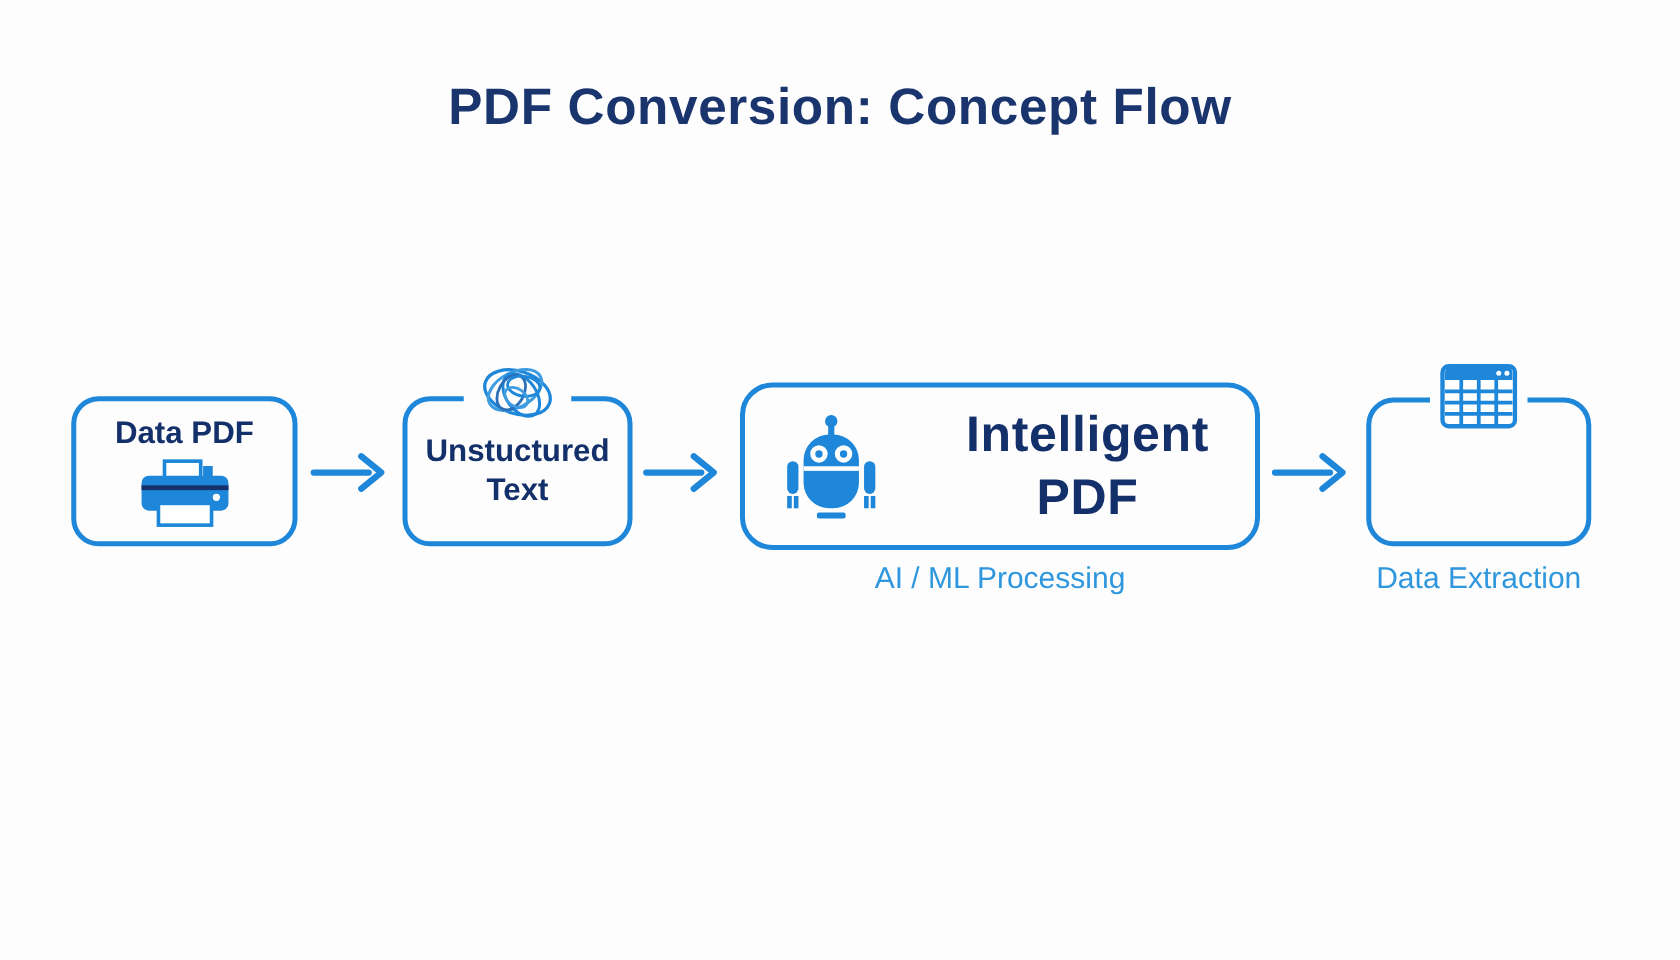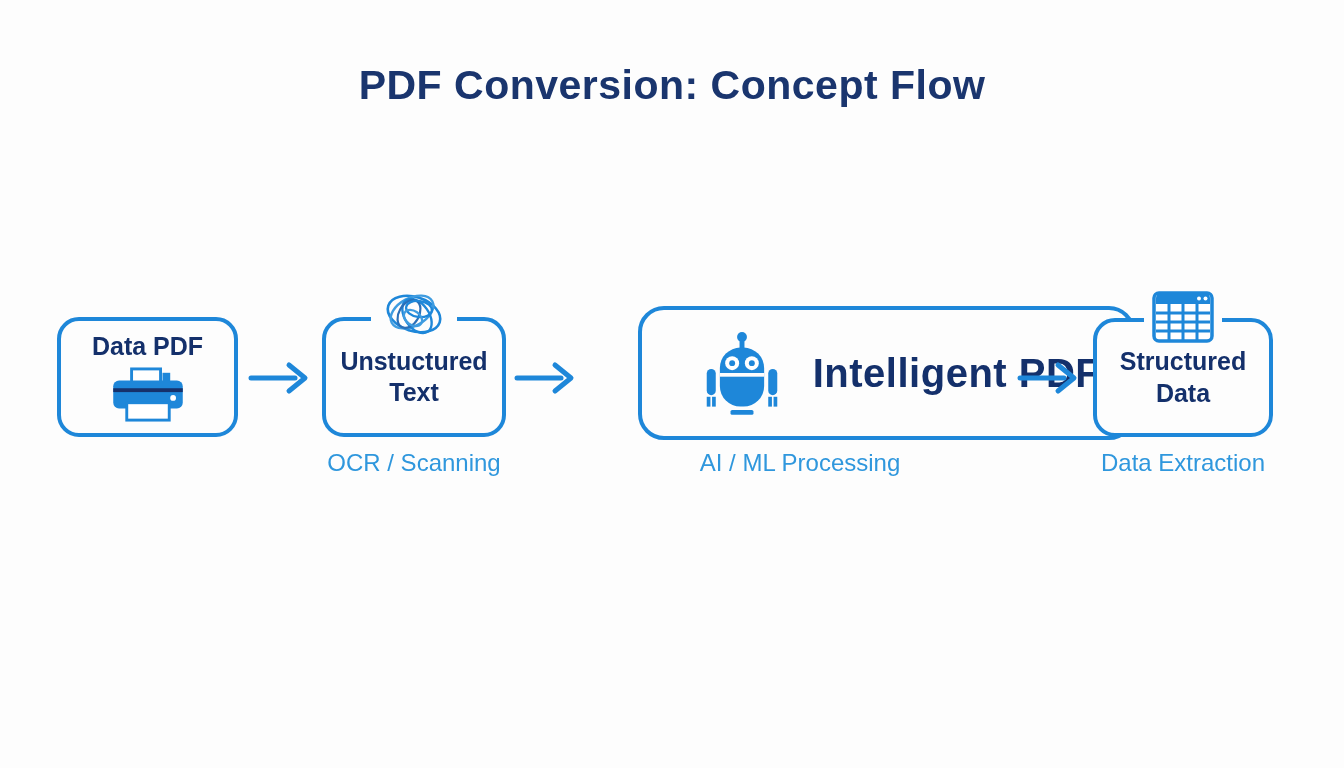--- a/index.html
+++ b/index.html
@@ -40,23 +40,23 @@
   }
   .node-label {
     color: #14306b;
     font-weight: bold;
     font-size: 25px;
     line-height: 1.25;
     text-align: center;
   }
   #node-basic-pdf   { left: 57px;  top: 317px; width: 181px; height: 120px; gap: 5px; }
   #node-unstructured{ left: 322px; top: 317px; width: 184px; height: 120px; }
-  #node-intelligent { left: 592px; top: 306px; width: 497px; height: 134px;
+  #node-intelligent { left: 592px; top: 306px; width: 416px; height: 134px;
                       border-radius: 26px; flex-direction: row; gap: 30px;
-                      justify-content: center; padding-left: 28px; margin-left: 46px; }
+                      justify-content: flex-end; padding-left: 28px; }
   #node-structured  { left: 1093px; top: 318px; width: 180px; height: 119px; }
   #node-intelligent .node-label { font-size: 40px; letter-spacing: 0.5px; }
   .float-icon {
     position: absolute;
     left: 50%;
     transform: translateX(-50%);
     background: #fdfdfd;
     padding: 0 8px;
     line-height: 0;
   }
@@ -166,20 +166,18 @@
         <g stroke="#1e87d9" stroke-width="3">
           <line x1="4" y1="22" x2="58" y2="22"></line>
           <line x1="4" y1="31" x2="58" y2="31"></line>
           <line x1="4" y1="40" x2="58" y2="40"></line>
           <line x1="17" y1="13" x2="17" y2="49"></line>
           <line x1="31" y1="13" x2="31" y2="49"></line>
           <line x1="45" y1="13" x2="45" y2="49"></line>
         </g>
       </svg>
     </span>
-    <div class="node-label" style="width:150px;">Structured Data</div>
   </div>
 
-  <div class="sublabel" id="sublabel-ocr">OCR / Scanning</div>
   <div class="sublabel" id="sublabel-data">Data Extraction</div>
   <div class="sublabel" id="sublabel-ai">AI / ML Processing</div>
 
 </div>
 
 </body></html>

